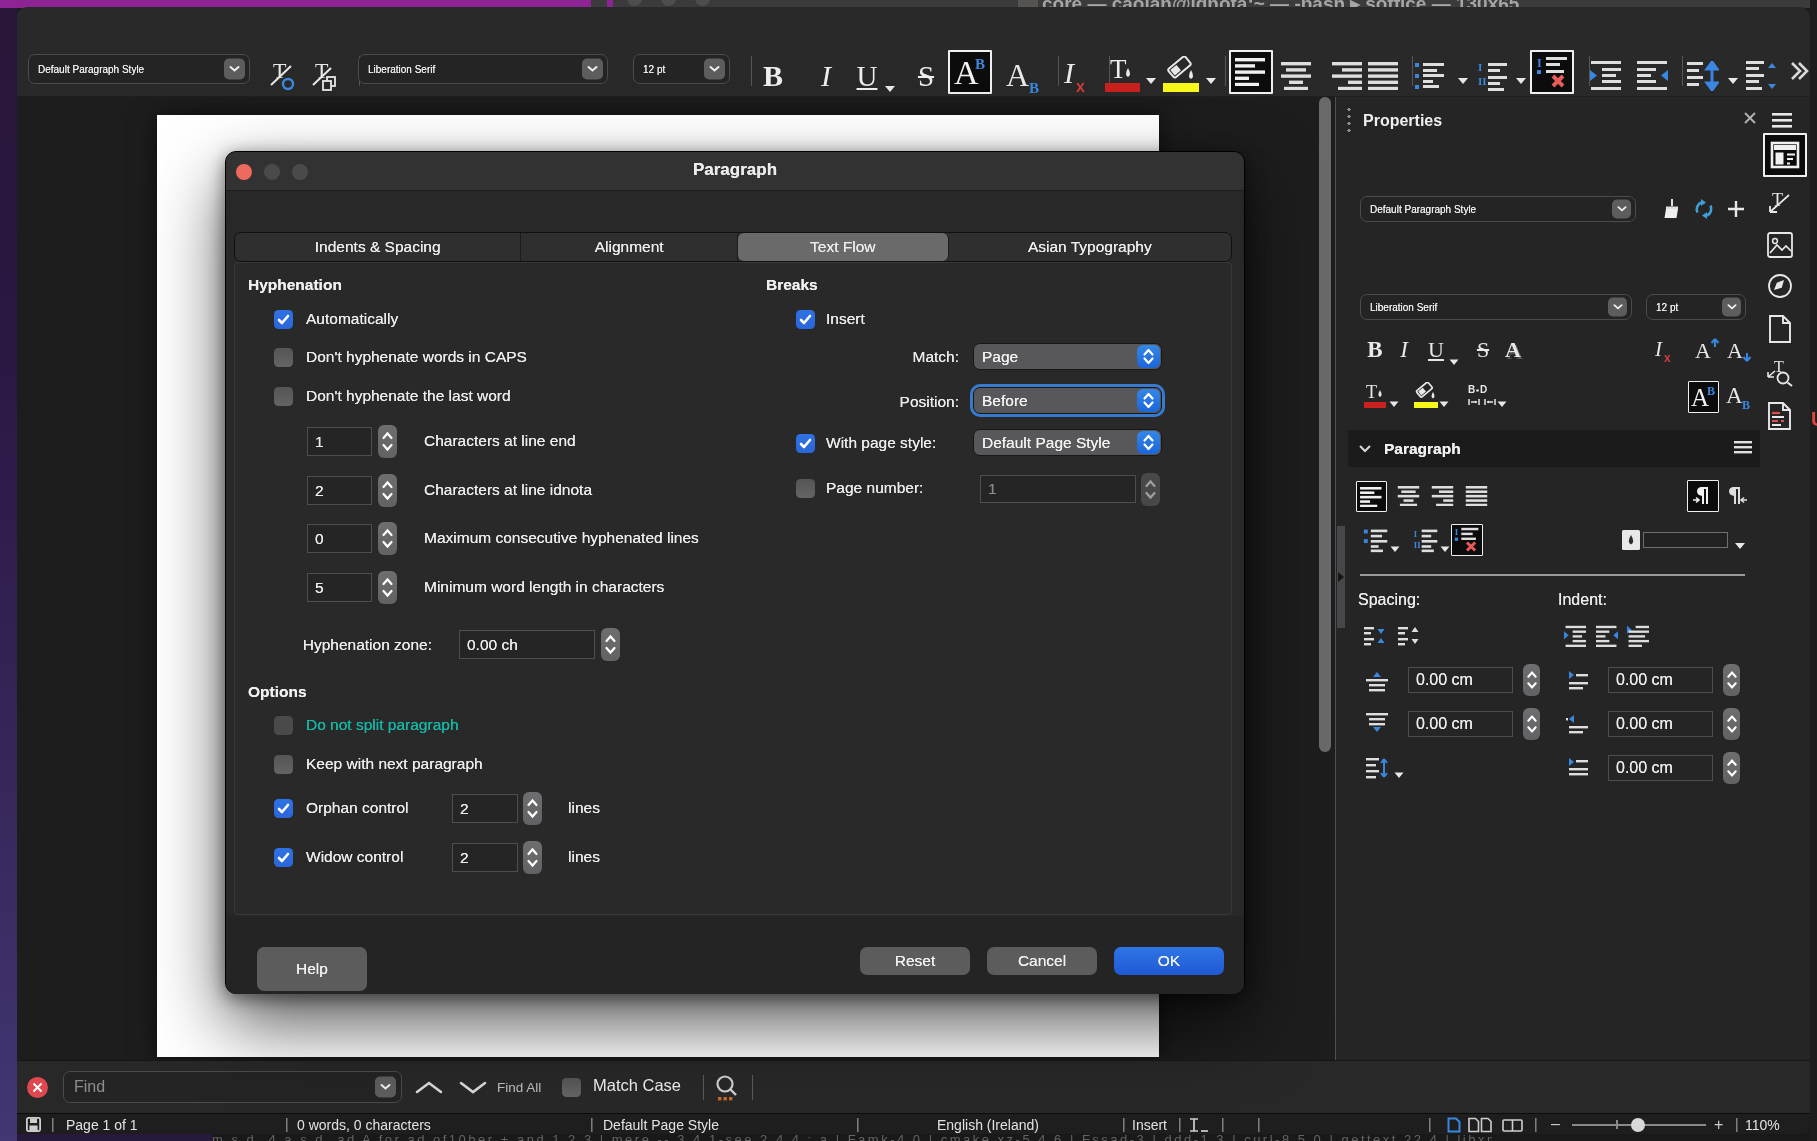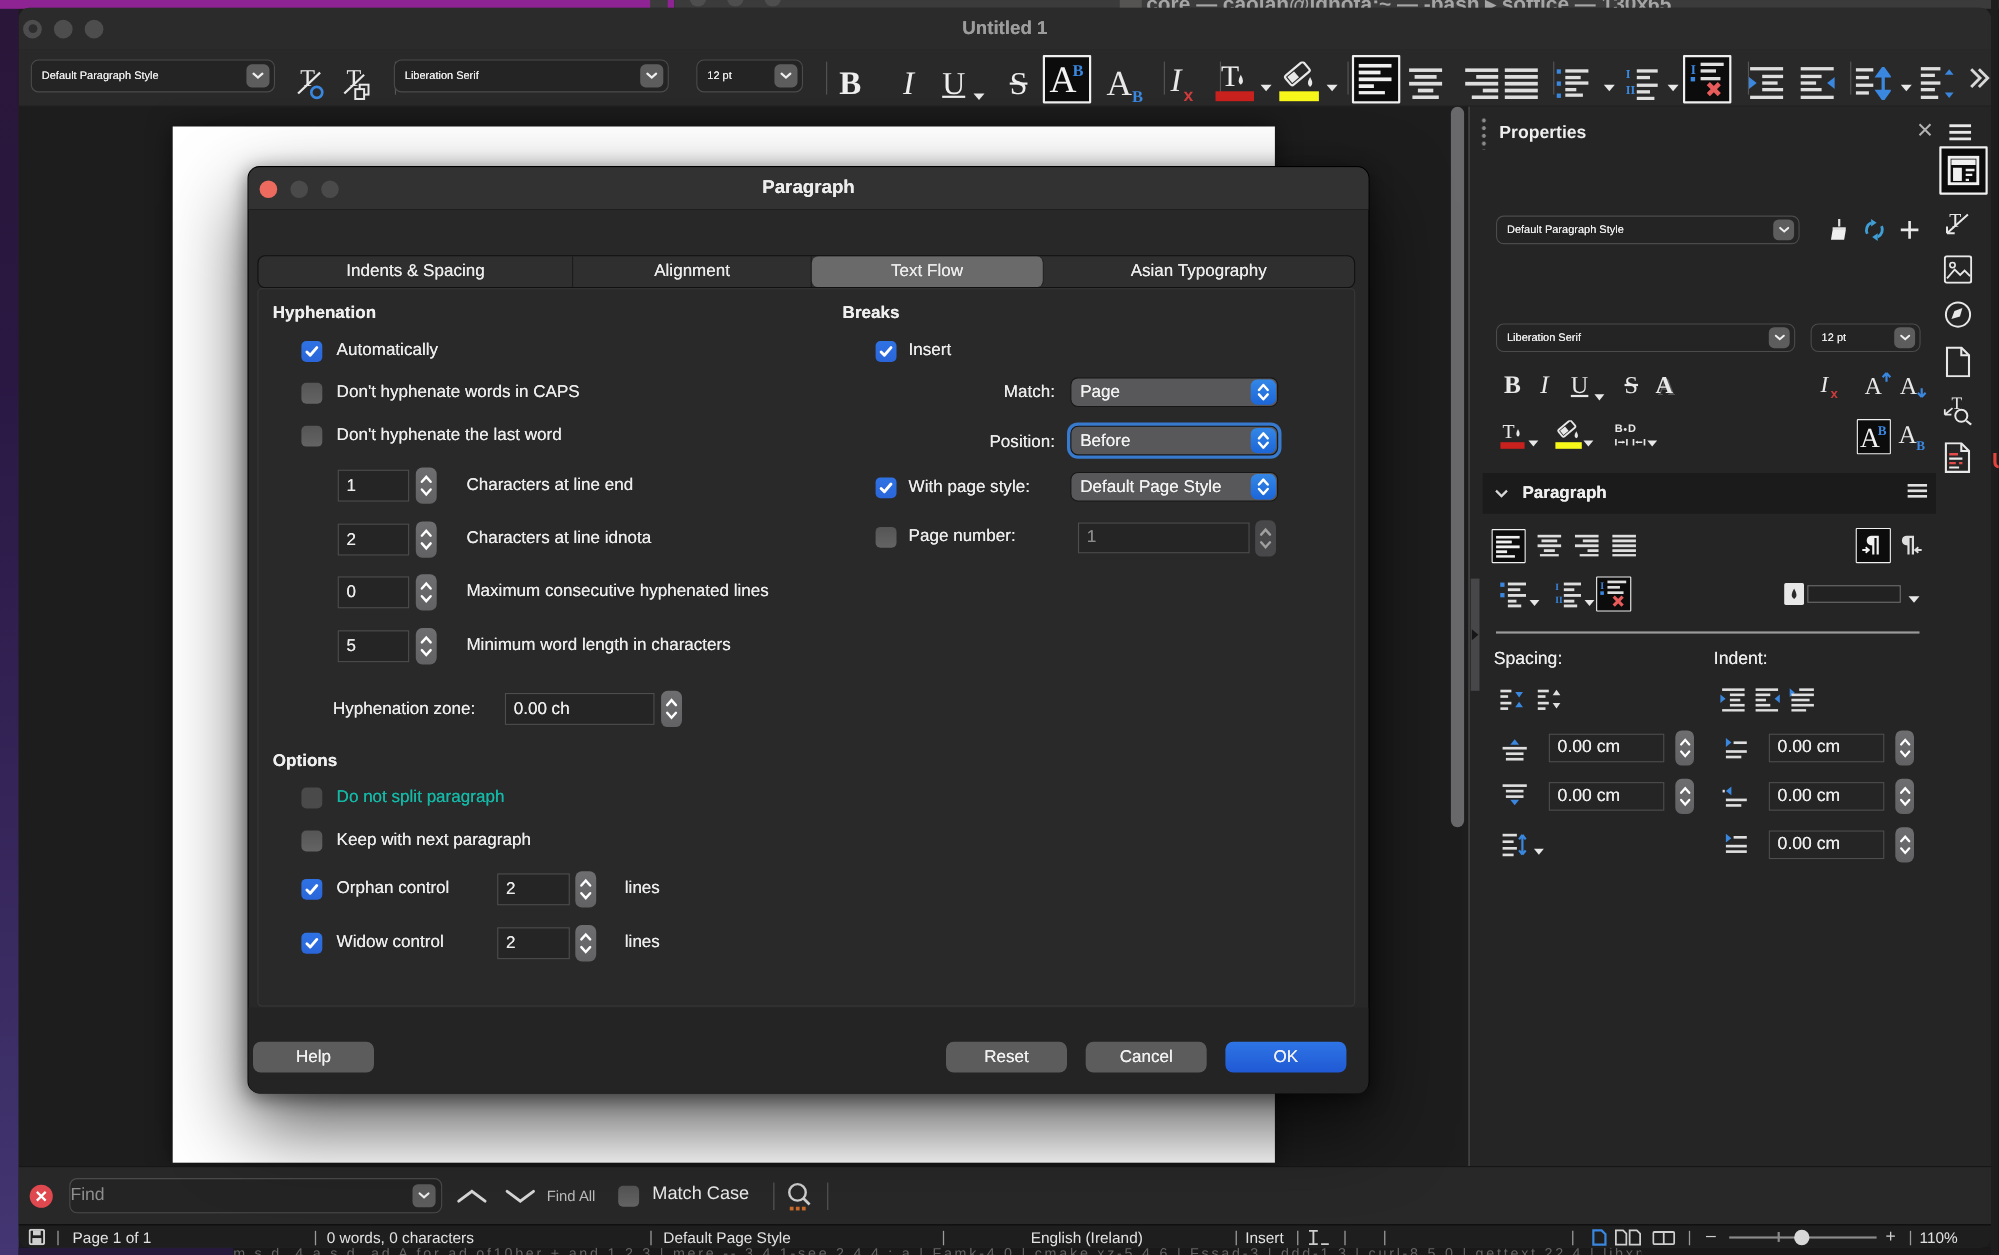--- a/index.html
+++ b/index.html
@@ -84,28 +84,20 @@
     </div>
   <div class="abs" id="deskR">
       <div style="position:absolute;left:1px;top:408px;color:#e0443e;font-weight:bold;font-size:20px">U</div>
     </div>
   <div class="abs" id="deskB">
       <div style="position:absolute;left:0;top:0;width:195px;height:7px;background:#261a3c"></div>
       <div style="position:absolute;left:195px;top:-2px;color:#646464;font-size:13px;letter-spacing:2.5px;overflow:hidden;height:10px;width:1280px;white-space:nowrap">m.s.d. 4 a.s.d. ad A for ad of10ber + and 1.2.3 | mere -- 3.4.1-see 2.4.4 : a | Famk-4.0 | cmake xz-5.4.6 | Fssad-3 | ddd-1.3 | curl-8.5.0 | gettext 22.4 | libxml2 an 1.1 w</div>
     </div>
 
   <div class="abs" id="win">
-    <div class="abs" id="titlebar">
-      <div class="abs tl" style="left:4px">
-          <div style="position:absolute;left:4.5px;top:4.5px;width:8px;height:8px;border-radius:50%;background:#2e2d2e"></div>
-        </div>
-      <div class="abs tl" style="left:32px"></div>
-      <div class="abs tl" style="left:60px"></div>
-      <div class="abs" id="wtitle">Untitled 1</div>
-    </div>
     <div class="abs" id="toolbar">
       <div class="abs combo" style="left:11px;top:9px;width:222px;height:30px">Default Paragraph Style<span class="cbtn">
             <svg width="11" height="7" viewBox="0 0 11 7">
               <path d="M1.5 1.5 L5.5 5 L9.5 1.5" stroke="#efefef" stroke-width="2" fill="none" stroke-linecap="round"></path>
             </svg>
           </span></div>
       <div class="abs ticon" style="left:248px;top:13px;width:34px;height:36px">
           <svg width="30" height="32" viewBox="0 0 30 32">
             <text x="6" y="18" font-family="Liberation Serif" font-size="22" fill="#e8e8e8">T</text>
             <path d="M4 25 L24 6" stroke="#e8e8e8" stroke-width="2"></path>
@@ -814,21 +806,21 @@
             <path d="M5 23 L14 23" stroke="#e8e8e8" stroke-width="2"></path>
           </svg>
         </div>
     </div>
     <div class="abs" id="findbar">
       <div class="abs" style="left:10px;top:16px;width:21px;height:21px;border-radius:50%;background:#e04850;display:flex;align-items:center;justify-content:center">
           <svg width="11" height="11">
             <path d="M1.5 1.5 L9.5 9.5 M9.5 1.5 L1.5 9.5" stroke="#fff" stroke-width="2"></path>
           </svg>
         </div>
-      <div class="abs" style="left:46px;top:10px;width:339px;height:32px;background:#242424;border:1px solid #4b4b4b;border-radius:7px;color:#8e8e8e;font-size:16px;display:flex;align-items:center;">Find
+      <div class="abs" style="left:46px;top:10px;width:339px;height:32px;background:#242424;border:1px solid #4b4b4b;border-radius:7px;color:#8e8e8e;font-size:16px;display:flex;align-items:center;padding-left:10px">Find
         <span style="position:absolute;right:5px;top:50%;transform:translateY(-50%);width:21px;height:21px;border-radius:5px;background:#5d5d5d;display:flex;align-items:center;justify-content:center">
             <svg width="11" height="7" viewBox="0 0 11 7">
               <path d="M1.5 1.5 L5.5 5 L9.5 1.5" stroke="#efefef" stroke-width="2" fill="none" stroke-linecap="round"></path>
             </svg>
           </span></div>
       <div class="abs" style="left:398px;top:19px"><svg width="28" height="15">
             <path d="M2 12 L14 3 L26 12" stroke="#d8d8d8" stroke-width="2.6" fill="none" stroke-linecap="round"></path>
           </svg></div>
       <div class="abs" style="left:442px;top:19px"><svg width="28" height="15">
             <path d="M2 3 L14 12 L26 3" stroke="#d8d8d8" stroke-width="2.6" fill="none" stroke-linecap="round"></path>
@@ -1034,18 +1026,18 @@
         </span></div>
     <div class="abs cb" style="left:570px;top:327px"></div>
     <div class="abs lbl" style="left:600px;top:327px">Page number:</div>
     <div class="abs fld dis" style="left:754px;top:323px;width:156px;height:28px">1</div>
     <div class="abs spinner dis" style="left:915px;top:321px;height:33px">
         <svg width="13" height="21" viewBox="0 0 13 21">
           <path d="M2.5 7 L6.5 2.5 L10.5 7" stroke="#a0a0a0" stroke-width="2.2" fill="none" stroke-linecap="round"></path>
           <path d="M2.5 14 L6.5 18.5 L10.5 14" stroke="#a0a0a0" stroke-width="2.2" fill="none" stroke-linecap="round"></path>
         </svg>
       </div>
-    <div class="abs btn" style="left:4px;top:795px;width:110px;height:28px">Help</div>
+    <div class="abs btn" style="left:31px;top:795px;width:110px;height:44px">Help</div>
     <div class="abs btn" style="left:634px;top:795px;width:110px;height:28px">Reset</div>
     <div class="abs btn" style="left:761px;top:795px;width:110px;height:28px">Cancel</div>
     <div class="abs btn primary" style="left:888px;top:795px;width:110px;height:28px">OK</div>
   </div>
 </div>
 
 </body></html>

